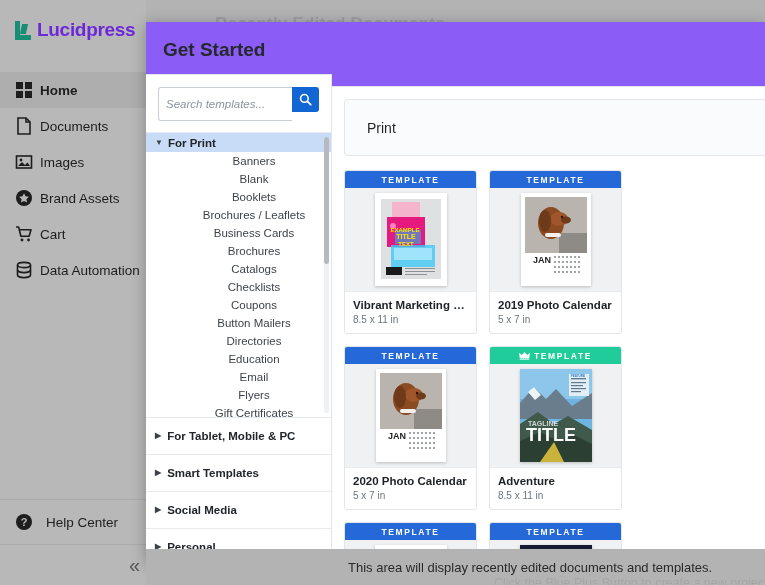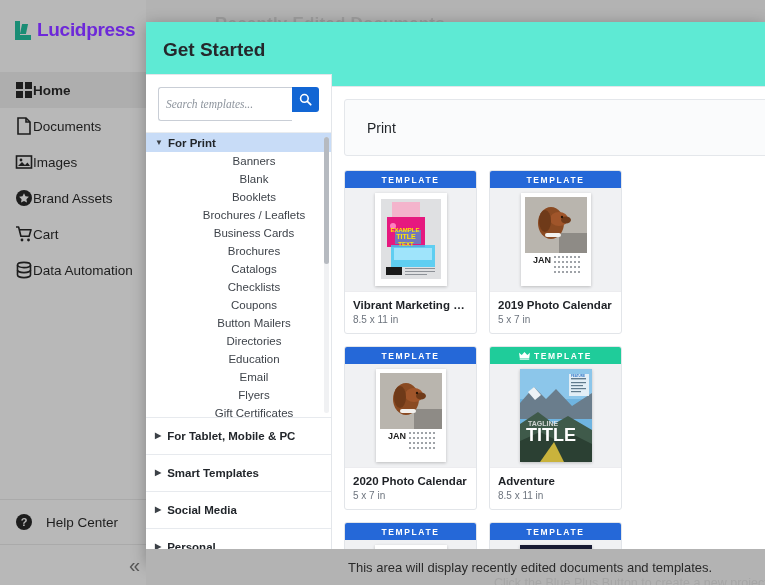--- a/index.html
+++ b/index.html
@@ -46,21 +46,21 @@
   .logo-mark i {
     position: absolute; background: #1a8d75; display: block;
   }
   .logo-mark i.b1 { left: 0; top: 0; width: 5px; height: 19px; }
   .logo-mark i.b2 { left: 6px; top: 3px; width: 6px; height: 10px; transform: skewX(-12deg); }
   .logo-mark i.b3 { left: 5px; top: 14px; width: 11px; height: 5px; }
   .logo-text { font-size: 19px; font-weight: bold; color: #6d28d9; letter-spacing: -.3px; }
 
   .nav { display: flex; flex-direction: column; padding-top: 12px; }
   .nav-item {
-    height: 36px; display: flex; align-items: center; gap: 0;
+    height: 36px; display: flex; align-items: center; gap: 7px;
     padding-left: 15px; cursor: pointer; color: #1d1d1d; font-size: 13.5px;
   }
   .nav-item.active { background: #aeaeae; font-weight: bold; }
   .nav-ico { width: 18px; height: 18px; flex: none; display:block; }
 
   .nav-spacer { flex: 1; }
   .help-row {
     height: 46px; display: flex; align-items: center; gap: 13px;
     padding-left: 15px; font-size: 13.5px; color: #1d1d1d;
     border-top: 1px solid #aaaaaa; border-bottom: 1px solid #aaaaaa;
@@ -77,21 +77,21 @@
   }
   .bottom-strip .msg { font-size: 13px; color: #2a2a2a; }
   .bottom-strip .msg2 {
     position: absolute; left: 348px; top: 27px; font-size: 12.5px; color: #a6a6a6;
     white-space: nowrap; overflow: hidden; height: 9px;
   }
 
   
   .modal {
     position: absolute; left: 146px; top: 22px; width: 619px; height: 541px;
-    background: #5eead4; z-index: 20;
+    background: #8b5cf6; z-index: 20;
     box-shadow: 0 2px 14px rgba(0,0,0,.28);
     overflow: hidden;
   }
   .modal-title {
     padding: 17px 0 13px 17px; font-size: 19px; font-weight: bold; color: #25282c;
   }
   .modal-body { display: flex; height: 492px; }
 
   
   .cat-panel {
@@ -99,21 +99,21 @@
     border-right: 1px solid #e3e6ea; background: #ffffff;
     display: flex; flex-direction: column;
   }
   .search-wrap {
     padding: 12px 12px 11px 12px; display: flex;
     border-bottom: 1px solid #e9ecef;
   }
   .search-input {
     flex: 1; height: 25px; border: 1px solid #c9ced6; border-right: none;
     border-radius: 3px 0 0 3px; padding: 16px 7px; font-size: 11.5px;
-    font-family: Liberation Serif, serif; font-style: italic; color: #6d747e;
+    font-family: Liberation Sans, sans-serif; font-style: italic; color: #6d747e;
     outline: none; background: #fff; min-width: 0;
   }
   .search-input::placeholder { color: #8d949d; font-style: italic; }
   .search-btn {
     width: 27px; height: 25px; background: #1266d4; border: none;
     border-radius: 0 3px 3px 0; cursor: pointer;
     display: flex; align-items: center; justify-content: center;
   }
 
   .cat-scroll { flex: 1; overflow: hidden; position: relative; background: #fff; }

